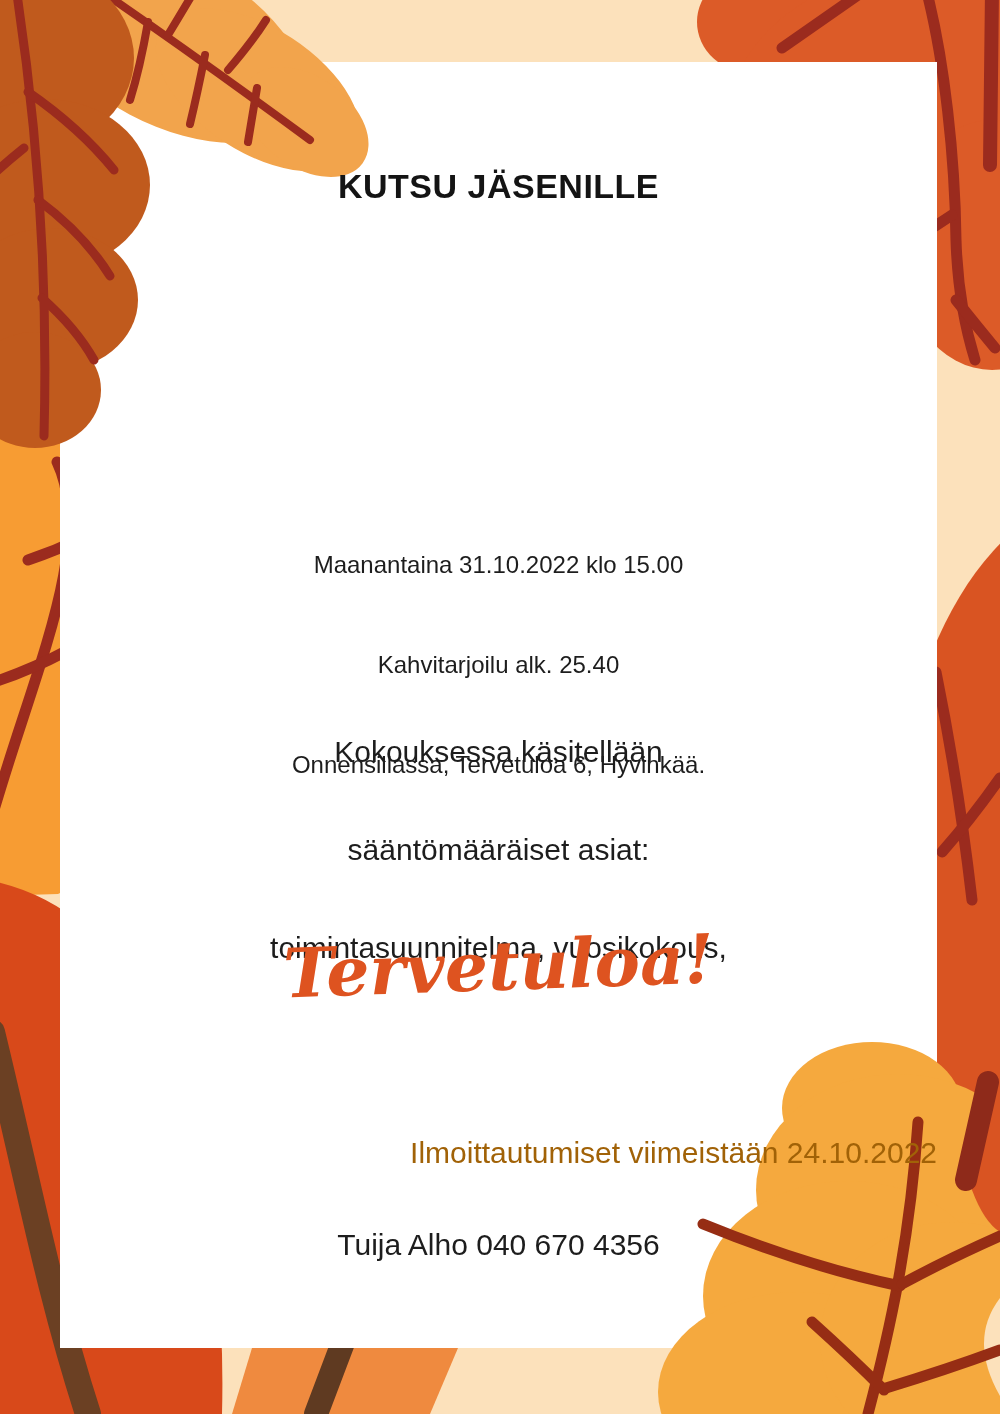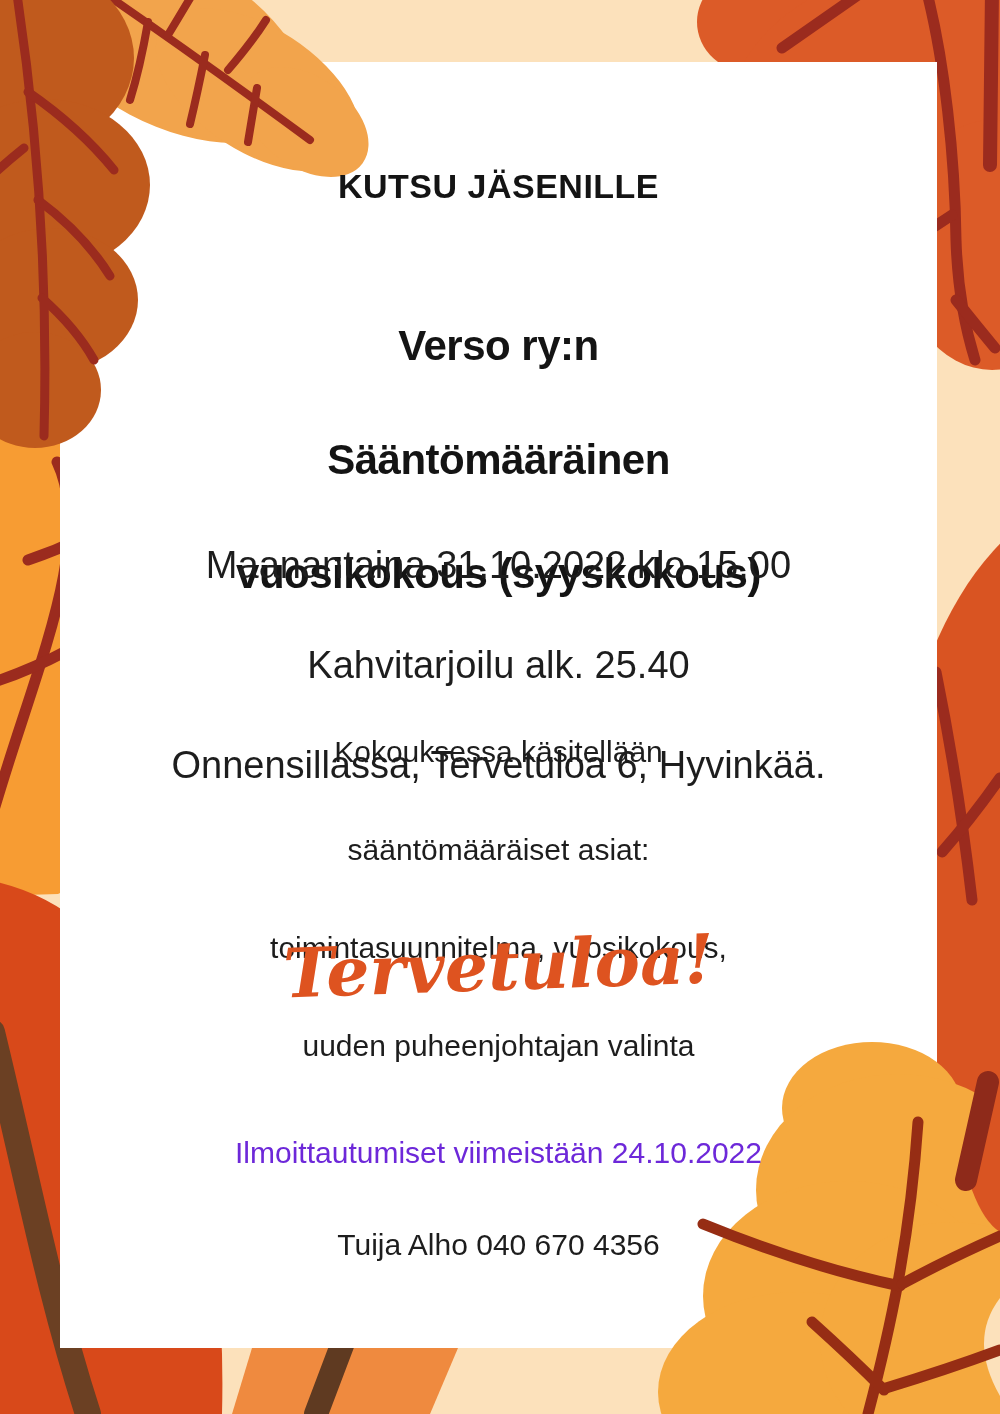--- a/index.html
+++ b/index.html
@@ -43,21 +43,21 @@
     top: 260px;
     font-size: 42px;
     line-height: 57px;
     font-weight: 700;
     letter-spacing: -0.5px;
     color: #141414;
   }
 
   .event-block {
     top: 490px;
-    font-size: 38px;
+    font-size: 24px;
     line-height: 50px;
     color: #1d1d1d;
   }
 
   .agenda-block {
     top: 678px;
     font-size: 30px;
     line-height: 49px;
     color: #1d1d1d;
   }
@@ -71,21 +71,21 @@
     line-height: 100px;
     color: #de5320;
     transform: rotate(-2deg);
   }
 
   .footer-block {
     top: 1084px;
     font-size: 30px;
     line-height: 46px;
   }
-  .footer-registration { color: #6d28d9; }
+  .footer-registration { color: #a16207; text-align: right; }
   .footer-contact, .footer-email { color: #1d1d1d; }
 </style>
 </head>
 <body>
 
 <div class="page">
 
   <svg class="bg-svg" viewBox="0 0 1000 1414" preserveAspectRatio="none" aria-hidden="true">
 
     <rect width="1000" height="1414" fill="#fce1bb"></rect>
@@ -186,37 +186,31 @@
         <path d="M 812 1322 Q 852 1358 884 1390"></path>
         <path d="M 886 1388 Q 946 1370 1000 1350"></path>
       </g>
     </g>
   </svg>
 
   <div class="text-layer">
 
     <div class="tblock header-line">KUTSU JÄSENILLE</div>
 
-    <div class="tblock title-block">
-      <div>Verso ry:n</div>
-      <div>Sääntömääräinen</div>
-      <div>vuosikokous (syyskokous)</div>
-    </div>
 
     <div class="tblock event-block">
       <div>Maanantaina 31.10.2022 klo 15.00</div>
       <div>Kahvitarjoilu alk. 25.40</div>
       <div>Onnensillassa, Tervetuloa 6, Hyvinkää.</div>
     </div>
 
     <div class="tblock agenda-block">
       <div>Kokouksessa käsitellään</div>
       <div>sääntömääräiset asiat:</div>
       <div>toimintasuunnitelma, vuosikokous,</div>
-      <div>uuden puheenjohtajan valinta</div>
     </div>
 
     <div class="tblock greeting-block">Tervetuloa!</div>
 
     <div class="tblock footer-block">
       <div class="footer-registration">Ilmoittautumiset viimeistään 24.10.2022</div>
       <div class="footer-contact">Tuija Alho 040 670 4356</div>
     </div>
 
   </div>

